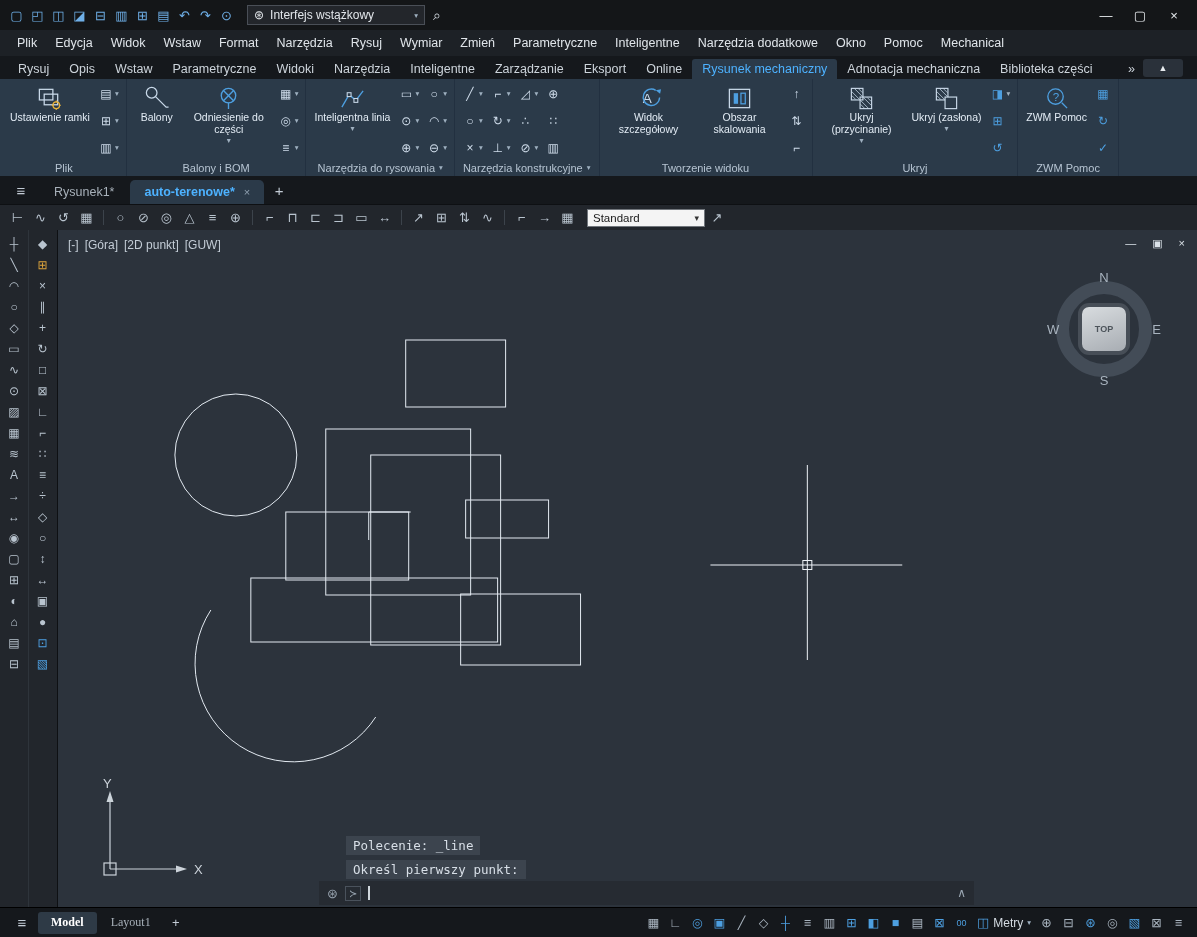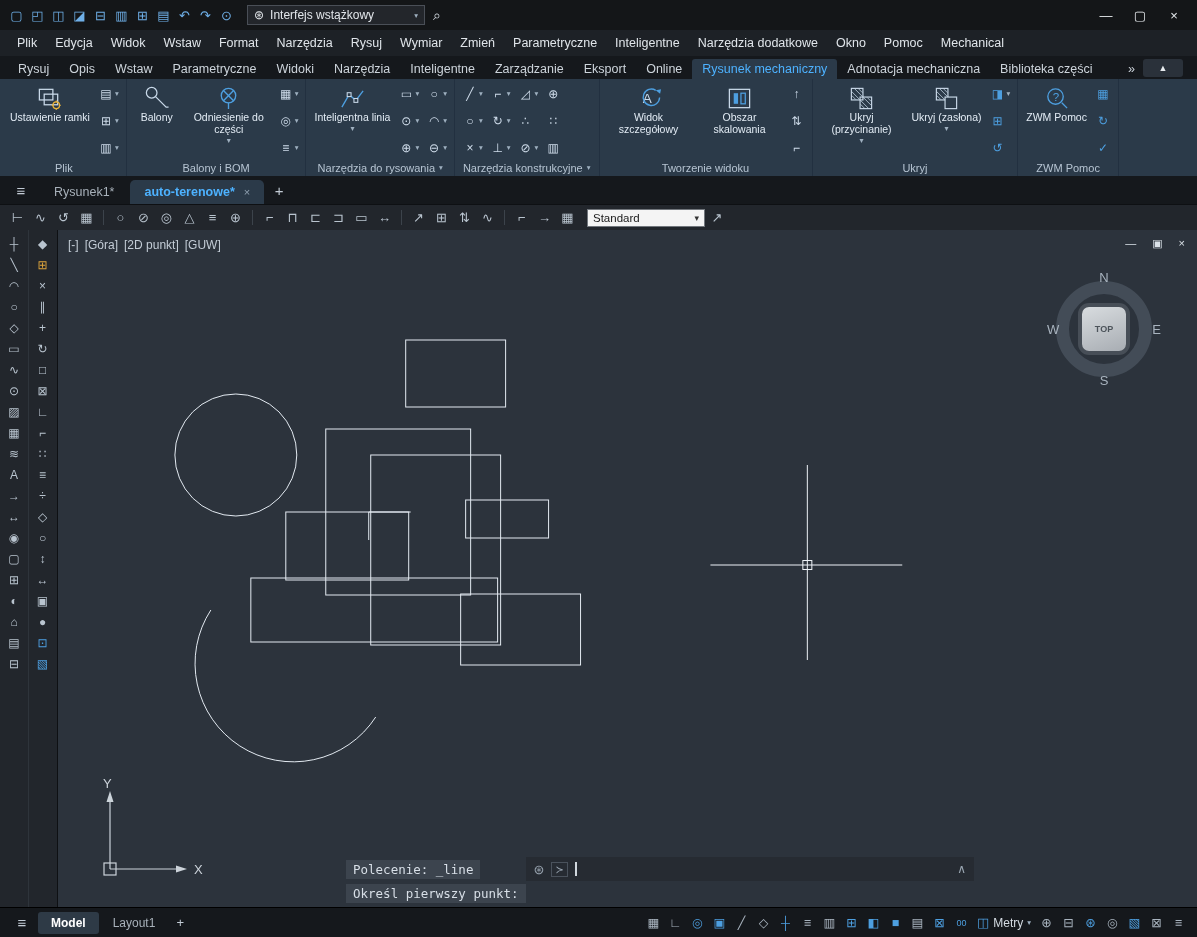--- a/index.html
+++ b/index.html
@@ -80,34 +80,34 @@
   .compass .ring { position:absolute; inset:9px; border-radius:50%; border:13px solid #434c57; }
   .compass .dir { position:absolute; font-size:13px; color:#a9b4bf; }
   .dir-n { top:-2px; left:50%; transform:translateX(-50%); }
   .dir-s { bottom:-2px; left:50%; transform:translateX(-50%); }
   .dir-w { left:0; top:50%; transform:translateY(-50%); }
   .dir-e { right:0; top:50%; transform:translateY(-50%); }
   .compass .cube { position:absolute; left:50%; top:50%; transform:translate(-50%,-50%); width:44px; height:44px; border-radius:7px; background:linear-gradient(160deg,#d8dcdf,#a8adb3); box-shadow:0 0 0 4px rgba(150,158,168,.25); display:flex; align-items:center; justify-content:center; font-size:9px; font-weight:bold; color:#4d545b; }
 
   .ucs { position:absolute; left:38px; bottom:18px; }
 
-  .cmd { position:absolute; left:261px; bottom:2px; width:655px; display:flex; flex-direction:row; align-items:flex-start; }
+  .cmd { position:absolute; left:261px; bottom:2px; width:655px; display:flex; flex-direction:column; align-items:flex-start; }
   .cmd-lines { display:flex; flex-direction:column; align-items:flex-start; }
   .cmd-line { margin:2.5px 0 2.5px 27px; background:rgba(62,70,80,.9); color:#d8dfe7; font-family:"DejaVu Sans Mono",monospace; font-size:12.5px; padding:2px 7px; white-space:pre; }
   .cmd-input-row { width:100%; height:24px; background:#262b32; display:flex; align-items:center; gap:7px; padding:0 8px; }
   .cmd-gear { color:#9aa6b2; font-size:13px; }
   .cmd-prompt-icon { color:#9aa6b2; border:1px solid #4a525c; padding:0 3px; font-size:10px; height:15px; display:flex; align-items:center; }
   .cmd-caret { width:2px; height:14px; background:#d0d7dd; }
   .cmd-input { flex:1; background:transparent; border:none; outline:none; color:#e6ebf0; font-family:"DejaVu Sans Mono",monospace; font-size:12.5px; }
   .cmd-collapse { color:#9aa6b2; font-size:12px; }
 
   
   .statusbar { height:30px; background:#15181c; border-top:1px solid #000; display:flex; align-items:center; padding:0 8px; gap:2px; flex:none; }
   .sb-menu { width:28px; height:24px; display:flex; align-items:center; justify-content:center; font-size:15px; color:#c3ccd6; }
-  .sb-tab { height:22px; display:flex; align-items:center; padding:0 13px; font-size:12px; color:#a8b1ba; }
+  .sb-tab { height:22px; display:flex; align-items:center; padding:0 13px; font-size:12px; color:#a8b1ba;font-family:Liberation Serif, serif; }
   .sb-tab.active { background:#2e3a46; color:#fff; font-weight:bold; border-radius:3px; }
   .sb-add { width:20px; text-align:center; color:#c3ccd6; font-size:13px; }
   .sb-icons { display:flex; align-items:center; gap:1px; }
   .sb-right { margin-left:auto; display:flex; align-items:center; }
   .sb-icon { min-width:21px; height:22px; display:flex; align-items:center; justify-content:center; font-size:12.5px; color:#a9b4bf; }
   .sb-icon.blue { color:#4d9fe0; }
   .sb-icon.tiny { font-size:9px; }
   .units { display:flex; align-items:center; gap:4px; padding:0 5px; font-size:12px; color:#d5dce3; }
   .units .u-icon { color:#4d9fe0; font-size:13px; }
 </style>

